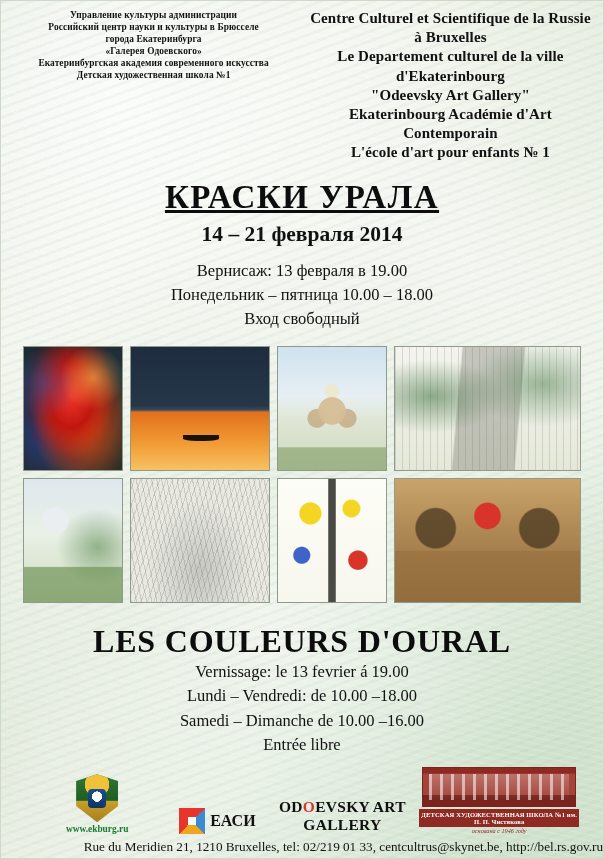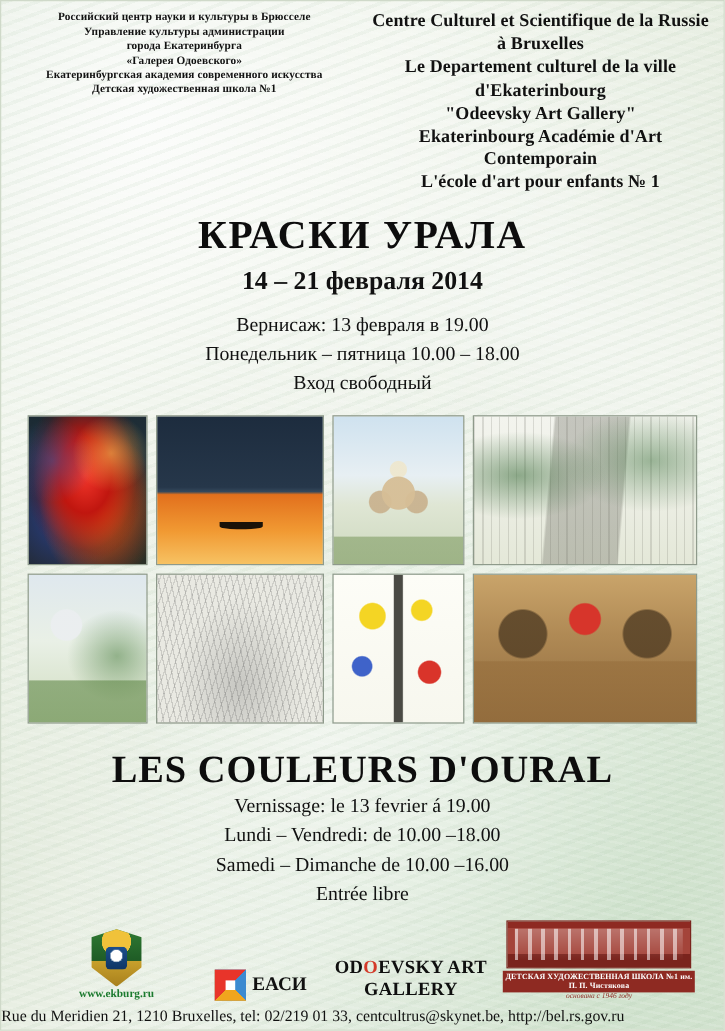--- a/index.html
+++ b/index.html
@@ -38,20 +38,21 @@
   .hcol.right div { font-size: 15px; }
 
   
   .title-ru {
     text-align: center;
     font-size: 33px;
     font-weight: bold;
     letter-spacing: 1.5px;
     margin-top: 16px;
     color: #0d0d0d;
+    text-decoration: underline;
   }
   .dates-ru {
     text-align: center;
     font-size: 21.5px;
     font-weight: bold;
     margin-top: 6px;
     color: #111;
   }
   .info-ru { text-align: center; margin-top: 12px; }
   .info-ru div { font-size: 16.5px; color: #111; line-height: 1.48; }
@@ -243,33 +244,33 @@
   }
   .school-band {
     background: #8e2a22; color: #fff; font-size: 6.6px; font-weight: bold;
     padding: 2px 1px; letter-spacing: 0.1px;
   }
   .school-sub { font-size: 6.2px; color: #8e2a22; font-style: italic; }
 
   
   .footer {
     position: absolute; left: 0; right: 0; bottom: 3px;
-    text-align: left; font-size: 13.2px; color: #111; z-index: 3;
+    text-align: right; font-size: 13.2px; color: #111; z-index: 3;
   }
 </style>
 </head>
 <body>
 
 <div class="poster">
   <div class="content">
 
     <div class="header">
       <div class="hcol left">
+        <div>Управление культуры администрации</div>
         <div>Российский центр науки и культуры в Брюсселе</div>
-        <div>Управление культуры администрации</div>
         <div>города Екатеринбурга</div>
         <div>«Галерея Одоевского»</div>
         <div>Екатеринбургская академия современного искусства</div>
         <div>Детская художественная школа №1</div>
       </div>
       <div class="hcol right">
         <div>Centre Culturel et Scientifique de la Russie à Bruxelles</div>
         <div>Le Departement  culturel  de la ville d'Ekaterinbourg</div>
         <div>"Odeevsky Art Gallery"</div>
         <div>Ekaterinbourg Académie d'Art Contemporain</div>

